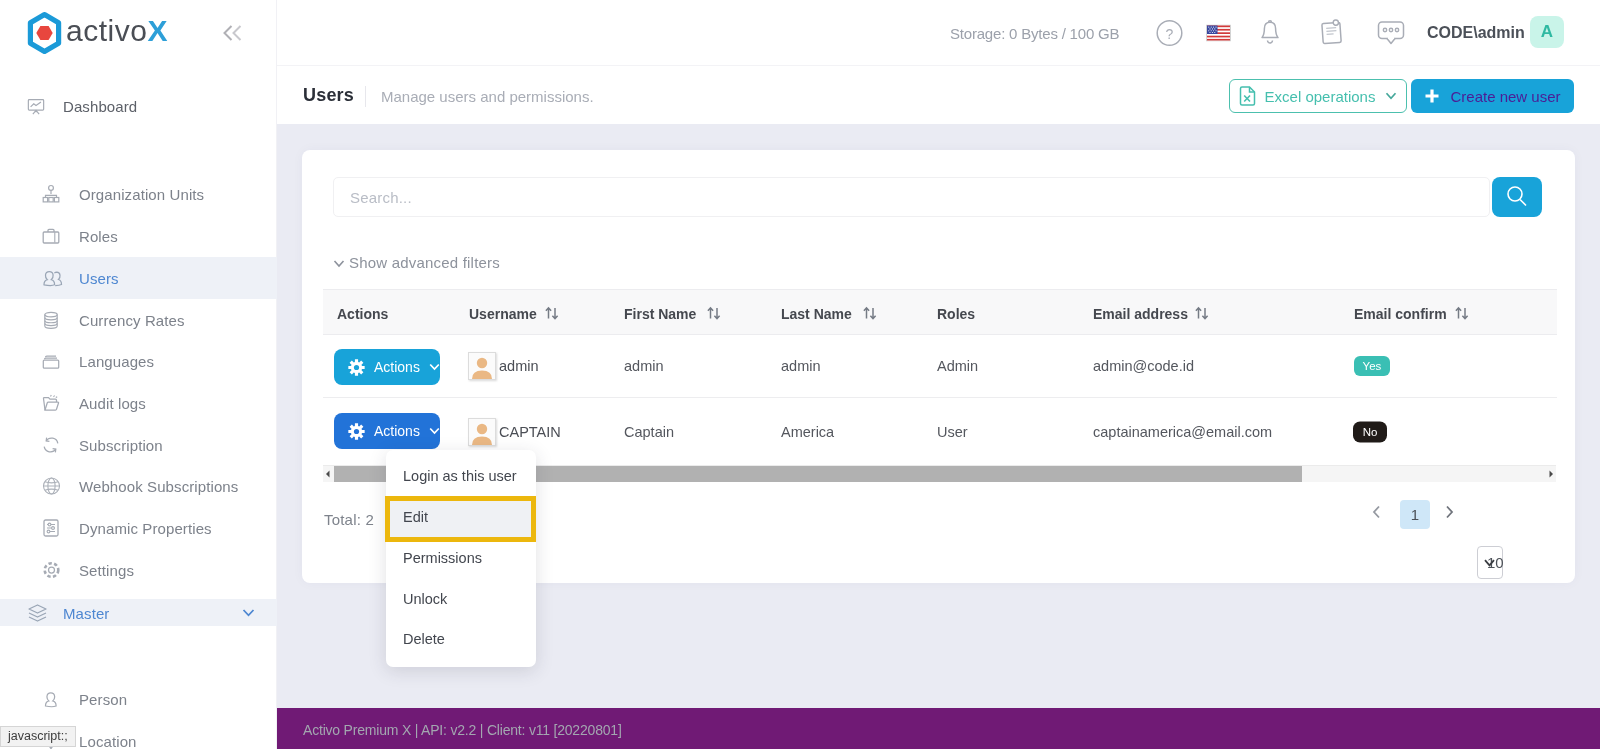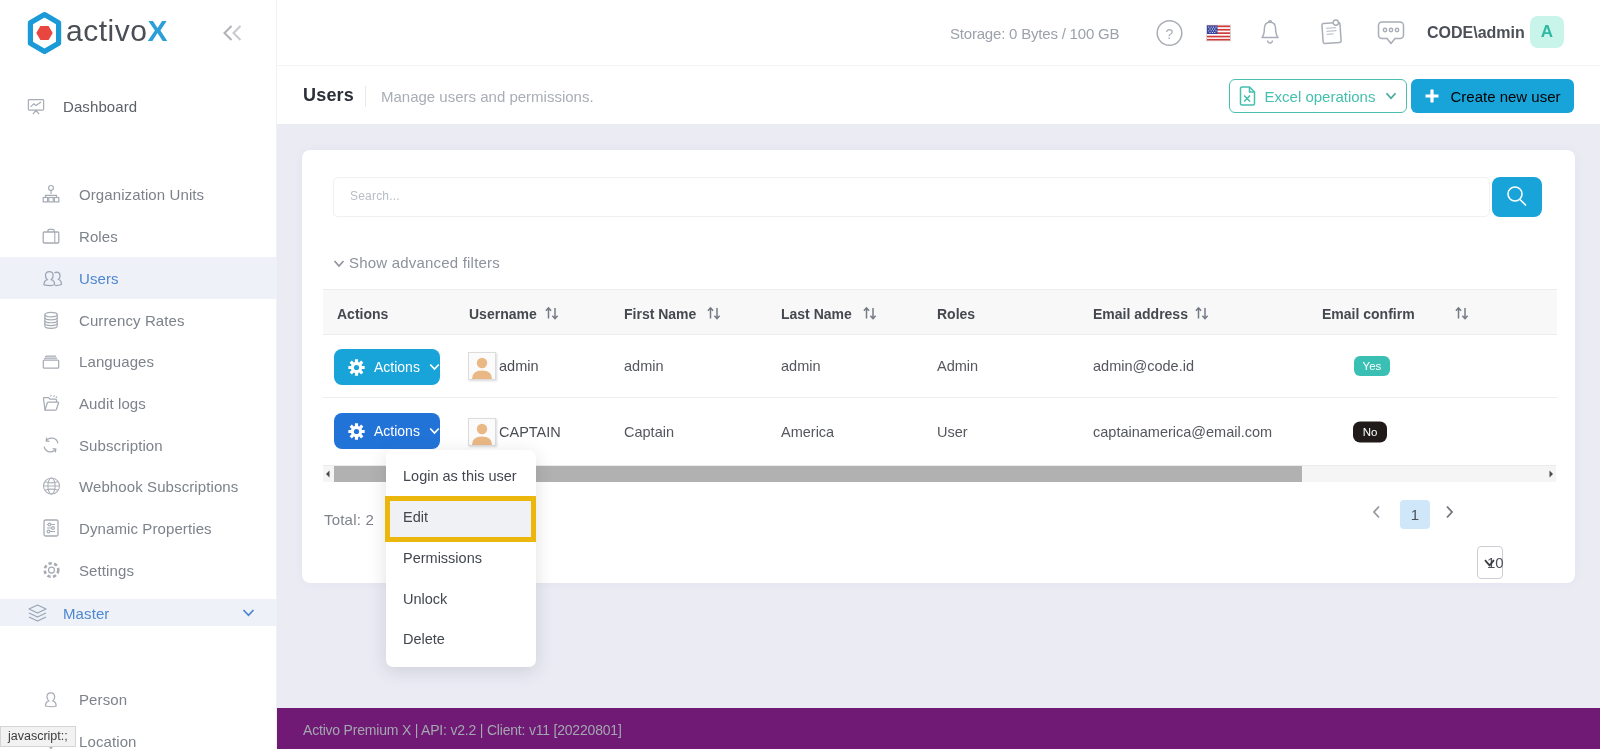--- a/index.html
+++ b/index.html
@@ -26,28 +26,28 @@
 #avatar { position:absolute; left:1253px; top:16px; width:34px; height:32px; background:#c9f4e9; border-radius:8px; color:#2fb9a2; font-size:17px; font-weight:bold; text-align:center; line-height:32px; }
 #codeadmin { position:absolute; left:1150px; top:24px; font-size:16px; font-weight:bold; color:#4b5058; }
 
 
 #titleband { position:absolute; left:277px; top:66px; width:1323px; height:58px; background:#fff; z-index:5; }
 #titleband h1 { position:absolute; left:26px; top:19px; font-size:18px; font-weight:bold; color:#2b2f38; letter-spacing:.2px; }
 #tsep { position:absolute; left:88px; top:20px; width:1px; height:21px; background:#e7e7ec; }
 #tsub { position:absolute; left:104px; top:22px; font-size:15px; color:#a9adb6; letter-spacing:0; }
 .btn { position:absolute; border-radius:6px; font-size:15px; display:flex; align-items:center; justify-content:center; }
 #btn-excel { left:952px; top:13px; width:178px; height:34px; background:#fff; border:1px solid #4cc0ae; color:#45bfae; }
-#btn-create { left:1134px; top:13px; width:163px; height:34px; background:#18a3d9; color:#000000; }
+#btn-create { left:1134px; top:13px; width:163px; height:34px; background:#18a3d9; color:#4c1d95; }
 
 
 #content { position:absolute; left:277px; top:124px; width:1323px; height:584px; background:#eaebf3; }
 #card { position:absolute; left:25px; top:26px; width:1273px; height:433px; background:#fff; border-radius:8px; box-shadow:0 0 12px rgba(60,60,90,0.04); }
 
 #search { position:absolute; left:31px; top:27px; width:1157px; height:40px; border:1px solid #f0f0f2; border-radius:5px; }
-#search span { position:absolute; left:16px; top:11px; font-size:12px; color:#b9bdc6; letter-spacing:.2px; }
+#search span { position:absolute; left:16px; top:11px; font-size:15px; color:#b9bdc6; letter-spacing:.2px; }
 #searchbtn { position:absolute; left:1190px; top:27px; width:50px; height:40px; background:#18a3d9; border-radius:8px; }
 
 #advfilters { position:absolute; left:31px; top:104px; font-size:15px; color:#8d929c; letter-spacing:.2px; }
 
 
 #thead { position:absolute; left:21px; top:139px; width:1234px; height:46px; background:#f8f8f9; border-top:1px solid #ececef; border-bottom:1px solid #ececef; }
 .th { position:absolute; top:16px; font-size:14px; font-weight:bold; color:#45484f; }
 .sort { position:absolute; top:16px; }
 .row { position:absolute; left:21px; width:1234px; }
 .cell { position:absolute; top:50%; transform:translateY(-50%); font-size:14.5px; color:#54575e; }
@@ -112,21 +112,21 @@
         <svg class="sort" style="left:539px" width="16" height="15" viewBox="0 0 16 15">
           <path d="M4.5 12.5 V2 M1.9 4.7 L4.5 1.8 L7.1 4.7" fill="none" stroke="#757b85" stroke-width="1.5"></path>
           <path d="M11 2 V12.5 M8.4 9.8 L11 12.7 L13.6 9.8" fill="none" stroke="#757b85" stroke-width="1.5"></path>
         </svg>
       <div class="th" style="left:614px">Roles</div>
       <div class="th" style="left:770px">Email address</div>
         <svg class="sort" style="left:871px" width="16" height="15" viewBox="0 0 16 15">
           <path d="M4.5 12.5 V2 M1.9 4.7 L4.5 1.8 L7.1 4.7" fill="none" stroke="#757b85" stroke-width="1.5"></path>
           <path d="M11 2 V12.5 M8.4 9.8 L11 12.7 L13.6 9.8" fill="none" stroke="#757b85" stroke-width="1.5"></path>
         </svg>
-      <div class="th" style="left:999px">Email confirm</div>
+      <div class="th" style="left:1031px">Email confirm</div>
         <svg class="sort" style="left:1131px" width="16" height="15" viewBox="0 0 16 15">
           <path d="M4.5 12.5 V2 M1.9 4.7 L4.5 1.8 L7.1 4.7" fill="none" stroke="#757b85" stroke-width="1.5"></path>
           <path d="M11 2 V12.5 M8.4 9.8 L11 12.7 L13.6 9.8" fill="none" stroke="#757b85" stroke-width="1.5"></path>
         </svg>
     </div>
     <div class="row" id="row1" style="top:185px;height:63px;border-bottom:1px solid #ededef;">
       <div class="actbtn" style="top:14px;background:#18a3d9;">
         <svg width="17" height="17" viewBox="0 0 17 17" style="margin-left:14px">
             <path d="M6.88 3.03 L6.92 0.35 L10.08 0.35 L10.12 3.03 L11.22 3.49 L13.14 1.62 L15.38 3.86 L13.51 5.78 L13.97 6.88 L16.65 6.92 L16.65 10.08 L13.97 10.12 L13.51 11.22 L15.38 13.14 L13.14 15.38 L11.22 13.51 L10.12 13.97 L10.08 16.65 L6.92 16.65 L6.88 13.97 L5.78 13.51 L3.86 15.38 L1.62 13.14 L3.49 11.22 L3.03 10.12 L0.35 10.08 L0.35 6.92 L3.03 6.88 L3.49 5.78 L1.62 3.86 L3.86 1.62 L5.78 3.49 Z" fill="#fff"></path>
             <circle cx="8.5" cy="8.5" r="2.6" fill="#18a3d9"></circle>

